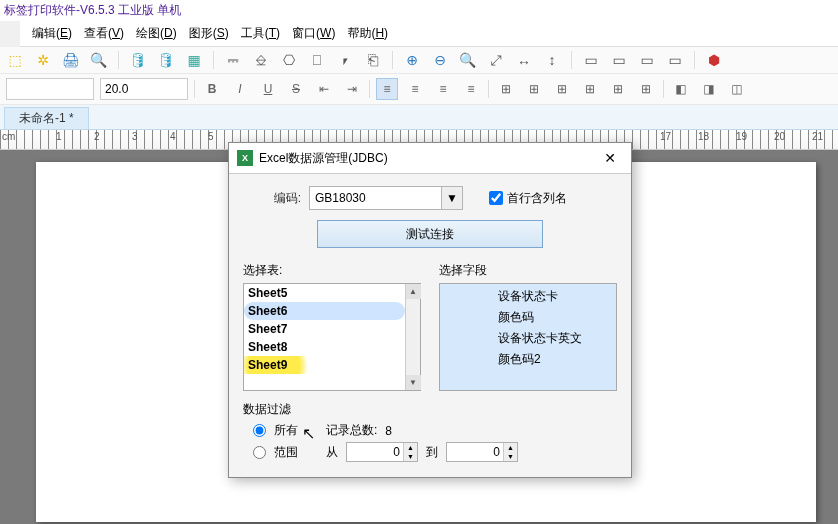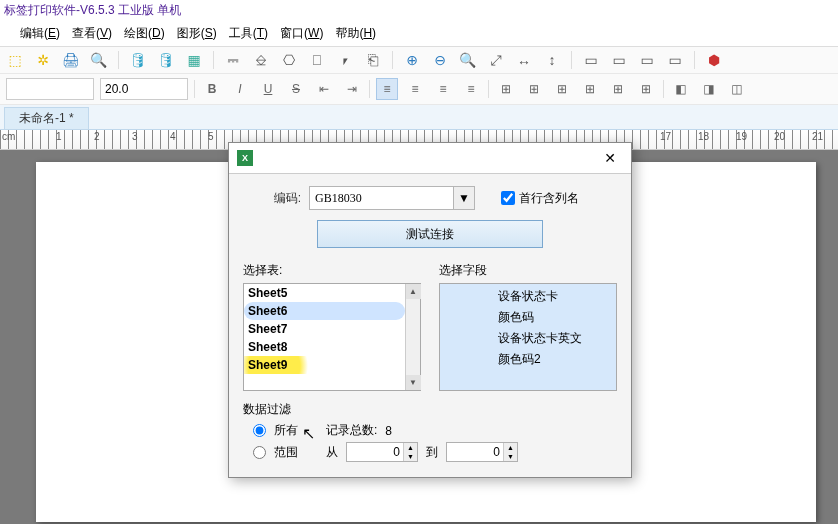--- a/index.html
+++ b/index.html
@@ -1,19 +1,19 @@
 <!DOCTYPE html>
 <html><head>
 <meta charset="utf-8">
 <style>
 * { box-sizing: border-box; margin: 0; padding: 0; font-family: "Microsoft YaHei", SimSun, Arial, sans-serif; font-size: 12px; }
 body { background: #f0f0f0; width: 838px; height: 524px; overflow: hidden; position: relative; }
 
 .title-bar { background: #fff; padding: 2px 4px; font-size: 12px; color: #4c1d95; }
-.menu-bar { background: #fff; padding: 4px 20px; display: flex; gap: 12px; border-bottom: 1px solid #ddd; }
+.menu-bar { background: #fff; padding: 4px 12px; display: flex; gap: 12px; border-bottom: 1px solid #ddd; margin-left: 20px; }
 .menu-bar span { cursor: pointer; }
 .menu-bar span u { text-decoration: underline; }
 
 .toolbar { background: #fafafa; padding: 4px 6px; display: flex; gap: 10px; align-items: center; border-bottom: 1px solid #e8e8e8; }
 .tb-icon { width: 18px; height: 18px; display: inline-flex; align-items: center; justify-content: center; font-size: 14px; color: #555; cursor: pointer; }
 .tb-sep { width: 1px; height: 18px; background: #ddd; }
 
 .toolbar2 { background: #fafafa; padding: 4px 6px; display: flex; gap: 6px; align-items: center; border-bottom: 1px solid #e8e8e8; }
 .num-input { width: 88px; height: 22px; border: 1px solid #ccc; padding: 0 4px; background: #fff; }
 .fmt-btn { width: 22px; height: 22px; border: 1px solid transparent; display: inline-flex; align-items: center; justify-content: center; color: #666; cursor: pointer; }
@@ -35,21 +35,21 @@
 .dlg-title-left { display: flex; align-items: center; gap: 6px; }
 .excel-icon { width: 16px; height: 16px; background: #2a8f4a; color: #fff; font-size: 9px; font-weight: bold; display: inline-flex; align-items: center; justify-content: center; }
 .dlg-close { width: 26px; height: 18px; display: inline-flex; align-items: center; justify-content: center; font-size: 14px; cursor: pointer; }
 .dlg-body { padding: 12px 14px; }
 
 .row { display: flex; align-items: center; gap: 8px; margin-bottom: 10px; }
 .lbl { width: 58px; text-align: right; color: #333; }
 .txt { flex: 1; height: 24px; border: 1px solid #b5b5b5; padding: 0 5px; background: #fff; }
 .browse-btn { width: 50px; height: 26px; background: #e9e9e9; border: 1px solid #b0b0b0; cursor: pointer; }
 .combo { display: flex; }
-.combo input { width: 144px; height: 24px; border: 1px solid #b5b5b5; border-right: none; padding: 8px 5px; font-family: Liberation Serif, serif; }
+.combo input { width: 132px; height: 24px; border: 1px solid #b5b5b5; border-right: none; padding: 8px 5px; }
 .combo-btn { width: 22px; height: 24px; border: 1px solid #b5b5b5; background: #eee; display: inline-flex; align-items: center; justify-content: center; cursor: pointer; }
 .chk { display: inline-flex; align-items: center; gap: 4px; margin-left: 18px; }
 .chk input { width: 14px; height: 14px; }
 
 .test-btn { width: 226px; height: 28px; margin: 4px auto 14px auto; display: block; border: 1px solid #7aa7cf; background: linear-gradient(#eaf3fb, #d4e6f5); cursor: pointer; }
 
 .two-col { display: flex; gap: 18px; }
 .col { flex: 1; }
 .col h4 { font-weight: normal; margin-bottom: 4px; }
 .listbox { border: 1px solid #a9a9a9; background: #fff; height: 108px; position: relative; }
@@ -177,20 +177,21 @@
 </div>
 
 <div class="canvas-area">
   <div class="page"></div>
 </div>
 
 <div class="dialog">
   <div class="dlg-title">
     <div class="dlg-title-left">
       <span class="excel-icon">X</span>
+      <span>Excel数据源管理(JDBC)</span>
     </div>
     <span class="dlg-close">✕</span>
   </div>
   <div class="dlg-body">
     <div class="row">
       <span class="lbl">编码:</span>
       <div class="combo">
         <input value="GB18030" style="">
         <span class="combo-btn">▼</span>
       </div>

